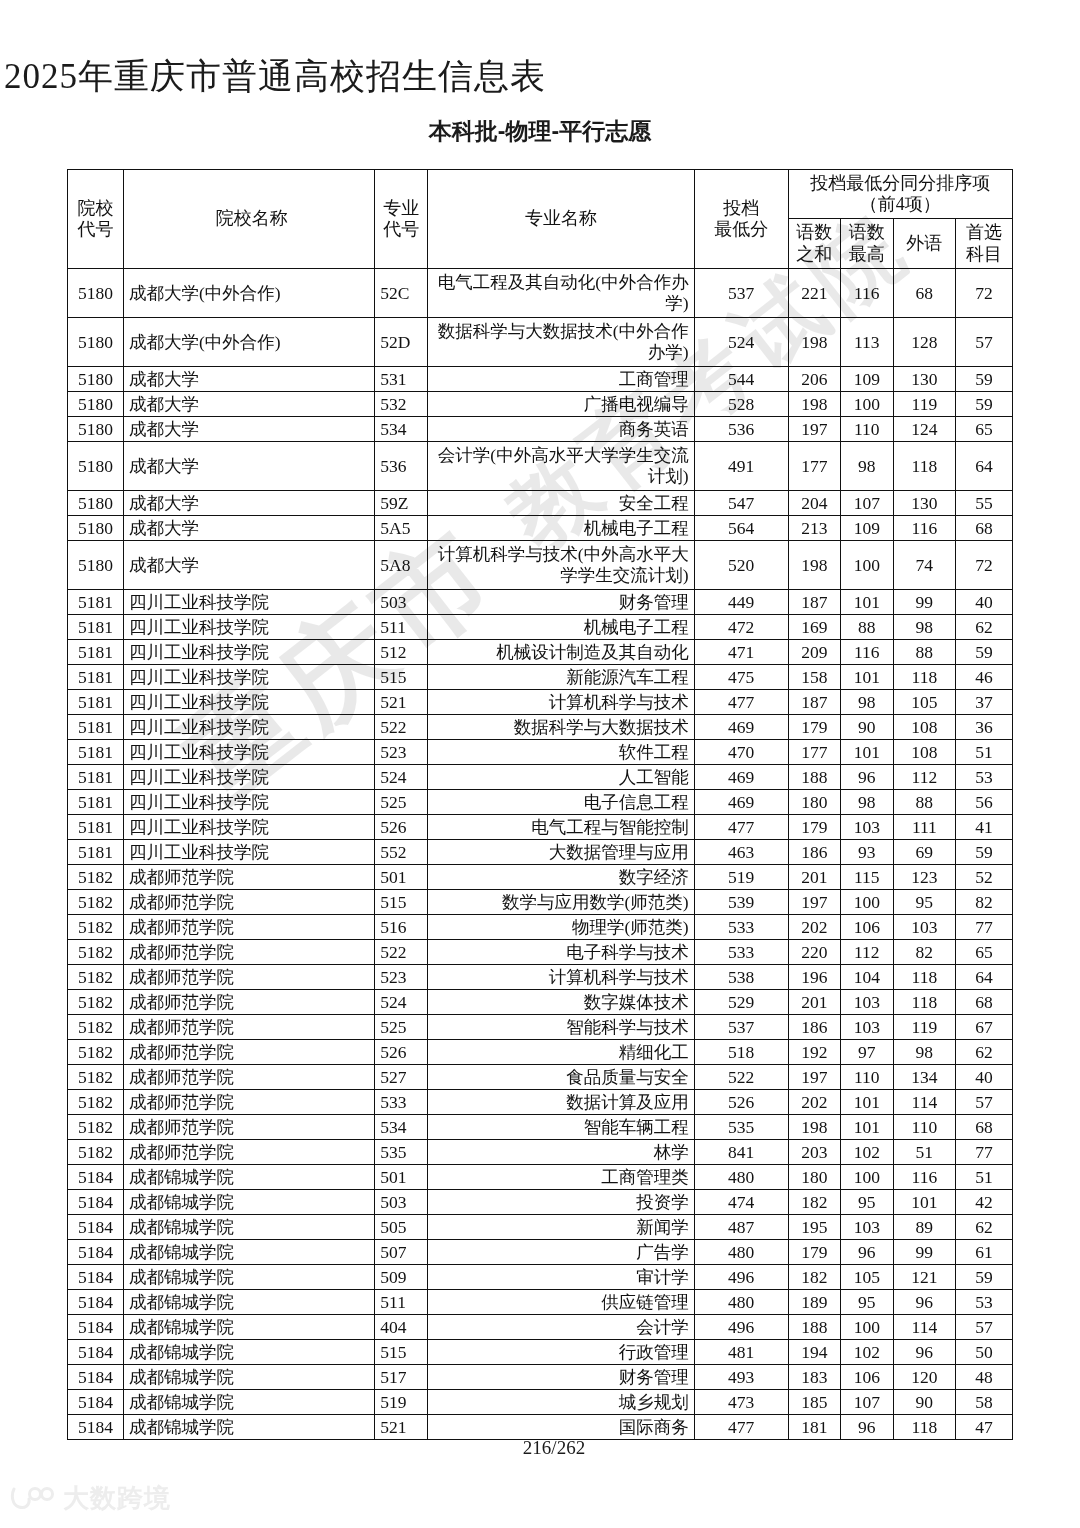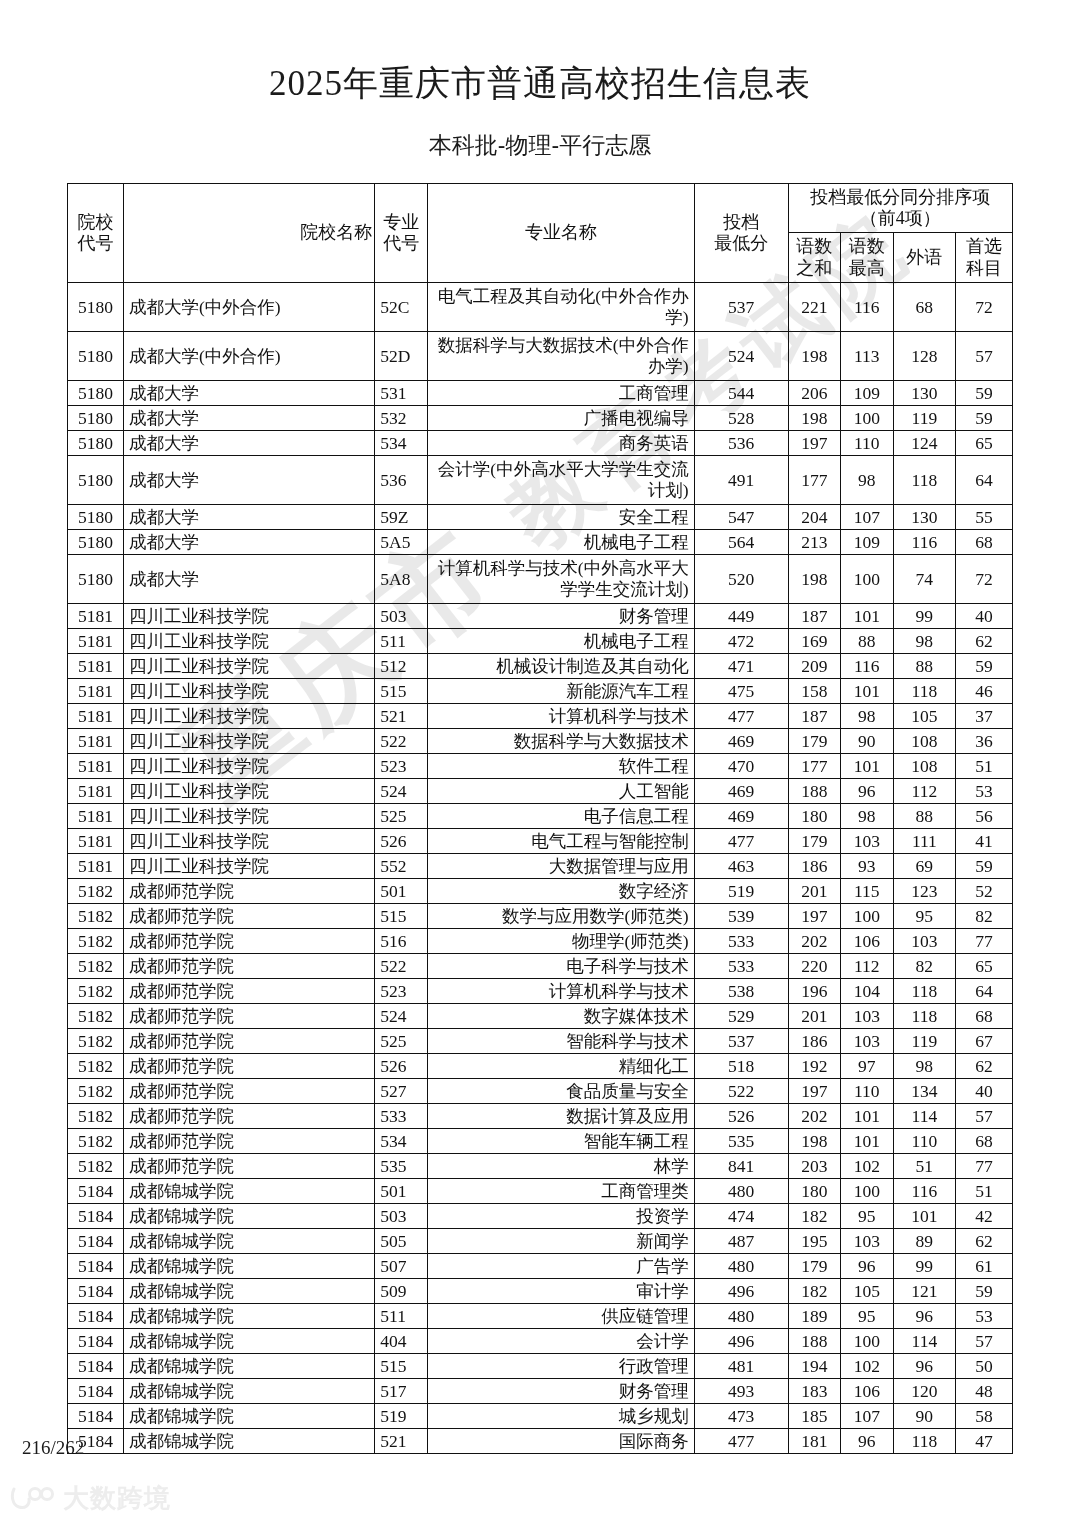--- a/index.html
+++ b/index.html
@@ -38,37 +38,36 @@
   }
   .wm-b {
     left: 520px; top: 470px;
     font-size: 86px;
     transform: rotate(-38deg);
     transform-origin: left center;
   }
 
   
   #doc-title {
-    margin: 11px;
+    margin: 4px;
     padding-top: 52px;
-    text-align: center;
     font-size: 35px;
     font-weight: 400;
     line-height: 1.2;
     letter-spacing: 1px;
     color: #1b1b1b;
     position: relative;
     z-index: 6;
   }
   #doc-subtitle {
     margin: 0;
     padding-top: 14px;
     text-align: center;
     font-size: 23px;
-    font-weight: 400;
+    font-weight: 700;
     color: #1b1b1b;
     font-family: "Liberation Sans", "DejaVu Sans", sans-serif;
     position: relative;
     z-index: 6;
   }
 
   
   #table-wrap {
     position: relative;
     z-index: 5;
@@ -115,22 +114,23 @@
   tr.r1 td { height: 25px; }
   tr.r2 td { height: 49px; }
   tr.r2 td.name, tr.r2 td.code, tr.r2 td.mcode, tr.r2 td.num { vertical-align: middle; }
   tr.r2 td.mname { vertical-align: middle; }
 
   .hdr-2line { display: block; }
 
   
   #page-number {
     position: absolute;
-    left: 7px; right: 0;
+    left: 13px; right: 0;
     top: 1437px;
+    text-align: center;
     font-size: 19px;
     color: #1b1b1b;
     z-index: 6;
     padding-left: 15px;
   }
 
   
   #brand-watermark {
     position: absolute;
     left: 10px;
@@ -176,21 +176,21 @@
         <col class="c-max">
         <col class="c-for">
         <col class="c-first">
     </colgroup>
     <thead>
       <tr>
         <th rowspan="2">
           <span class="hdr-2line">院校</span>
           <span class="hdr-2line">代号</span>
         </th>
-        <th rowspan="2" style="text-align:right;padding-left:7px;">院校名称</th>
+        <th rowspan="2" style="text-align:center;padding-left:7px;">院校名称</th>
         <th rowspan="2">
           <span class="hdr-2line">专业</span>
           <span class="hdr-2line">代号</span>
         </th>
         <th rowspan="2">专业名称</th>
         <th rowspan="2">
           <span class="hdr-2line">投档</span>
           <span class="hdr-2line">最低分</span>
         </th>
         <th colspan="4">

